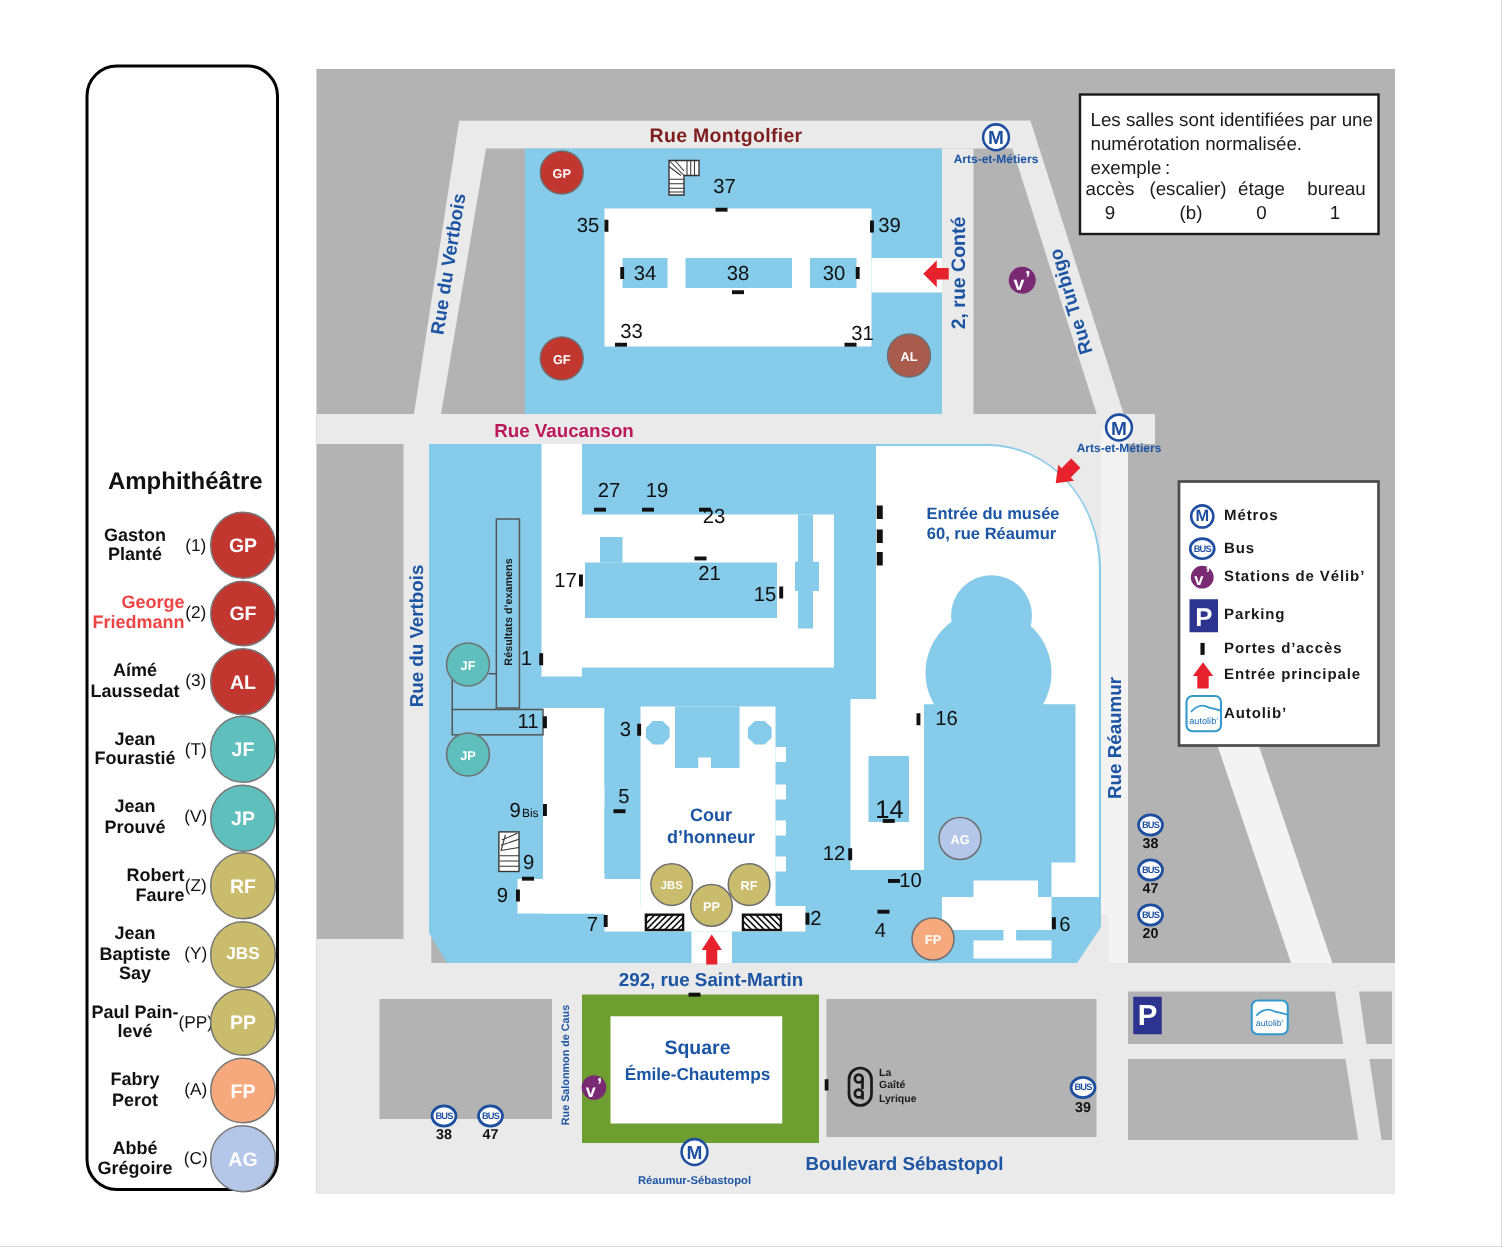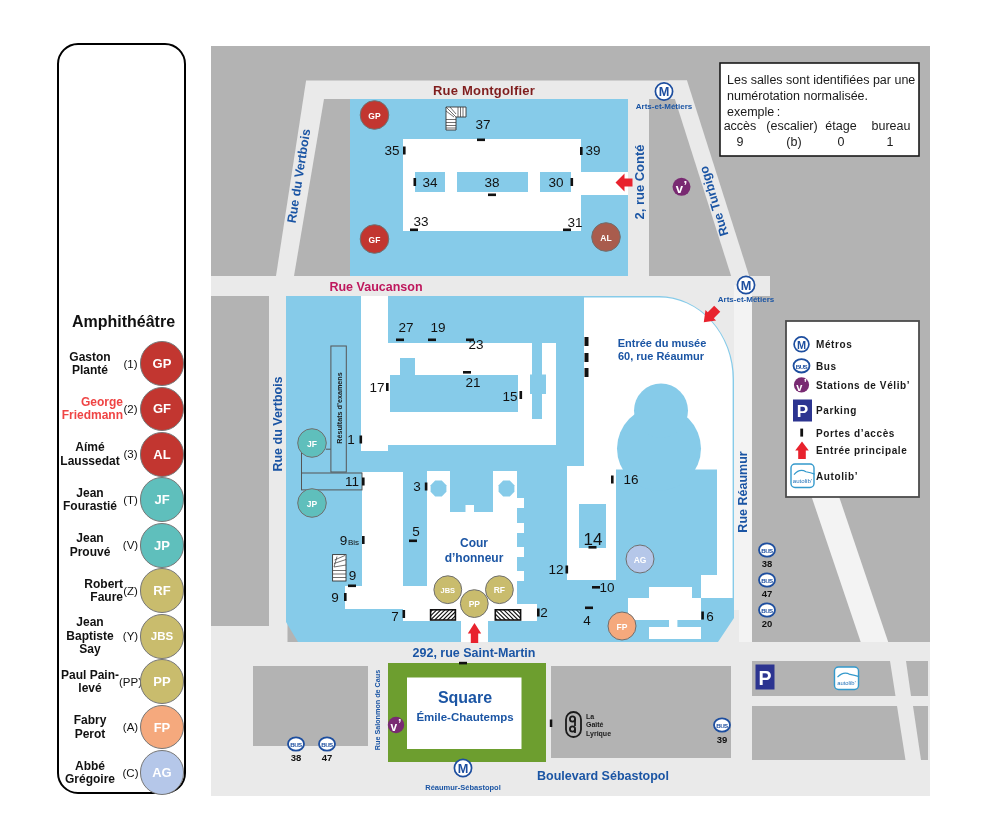--- a/index.html
+++ b/index.html
@@ -239,21 +239,21 @@
 <div class="t" style="font-size:12.5px;color:#1b55a4;font-weight:700;left:474px;top:653px;transform:translate(-50%,-50%);">292, rue Saint-Martin</div>
 <div class="t" style="font-size:12.5px;color:#1b55a4;font-weight:700;left:603px;top:776px;transform:translate(-50%,-50%);">Boulevard Sébastopol</div>
 <div class="t" style="font-size:7.2px;color:#1b55a4;font-weight:700;left:377px;top:710px;transform:translate(-50%,-50%) rotate(-90deg);">Rue Salonmon de Caus</div>
 <div class="t" style="font-size:8px;color:#1b55a4;font-weight:700;left:664px;top:105.5px;transform:translate(-50%,-50%);">Arts-et-Métiers</div>
 <div class="t" style="font-size:8px;color:#1b55a4;font-weight:700;left:746px;top:299px;transform:translate(-50%,-50%);">Arts-et-Métiers</div>
 <div class="t" style="font-size:7.5px;color:#1b55a4;font-weight:700;left:463px;top:787px;transform:translate(-50%,-50%);">Réaumur-Sébastopol</div>
 <div class="t" style="font-size:11px;color:#1b55a4;font-weight:700;left:662px;top:342.5px;transform:translate(-50%,-50%);">Entrée du musée</div>
 <div class="t" style="font-size:11px;color:#1b55a4;font-weight:700;left:661px;top:355.5px;transform:translate(-50%,-50%);">60, rue Réaumur</div>
 <div class="t" style="font-size:12px;color:#1b55a4;font-weight:700;left:474px;top:543px;transform:translate(-50%,-50%);">Cour</div>
 <div class="t" style="font-size:12px;color:#1b55a4;font-weight:700;left:474px;top:558px;transform:translate(-50%,-50%);">d’honneur</div>
-<div class="t" style="font-size:16px;color:#1b55a4;font-weight:700;left:465px;top:697.5px;transform:translate(-50%,-50%);">Square</div>
+<div class="t" style="font-size:13px;color:#1b55a4;font-weight:700;left:465px;top:697.5px;transform:translate(-50%,-50%);">Square</div>
 <div class="t" style="font-size:11.5px;color:#1b55a4;font-weight:700;left:465px;top:717px;transform:translate(-50%,-50%);">Émile-Chautemps</div>
 <div class="t" style="font-size:7.2px;color:#1a1a1a;font-weight:700;left:338.5px;top:408px;transform:translate(-50%,-50%) rotate(-90deg);">Résultats d’examens</div>
 <div class="t" style="left:586px;top:715.5px;font-size:7px;color:#1a1a1a;font-weight:700;transform:translate(0,-50%)">La</div>
 <div class="t" style="left:586px;top:723.5px;font-size:7px;color:#1a1a1a;font-weight:700;transform:translate(0,-50%)">Gaîté</div>
 <div class="t" style="left:586px;top:732.5px;font-size:7px;color:#1a1a1a;font-weight:700;transform:translate(0,-50%)">Lyrique</div>
 <div class="t" style="font-size:9.5px;color:#111111;font-weight:700;left:767px;top:563px;transform:translate(-50%,-50%);">38</div>
 <div class="t" style="font-size:9.5px;color:#111111;font-weight:700;left:767px;top:592.5px;transform:translate(-50%,-50%);">47</div>
 <div class="t" style="font-size:9.5px;color:#111111;font-weight:700;left:767px;top:622.5px;transform:translate(-50%,-50%);">20</div>
 <div class="t" style="font-size:9.5px;color:#111111;font-weight:700;left:296px;top:757px;transform:translate(-50%,-50%);">38</div>
 <div class="t" style="font-size:9.5px;color:#111111;font-weight:700;left:327px;top:757px;transform:translate(-50%,-50%);">47</div>

